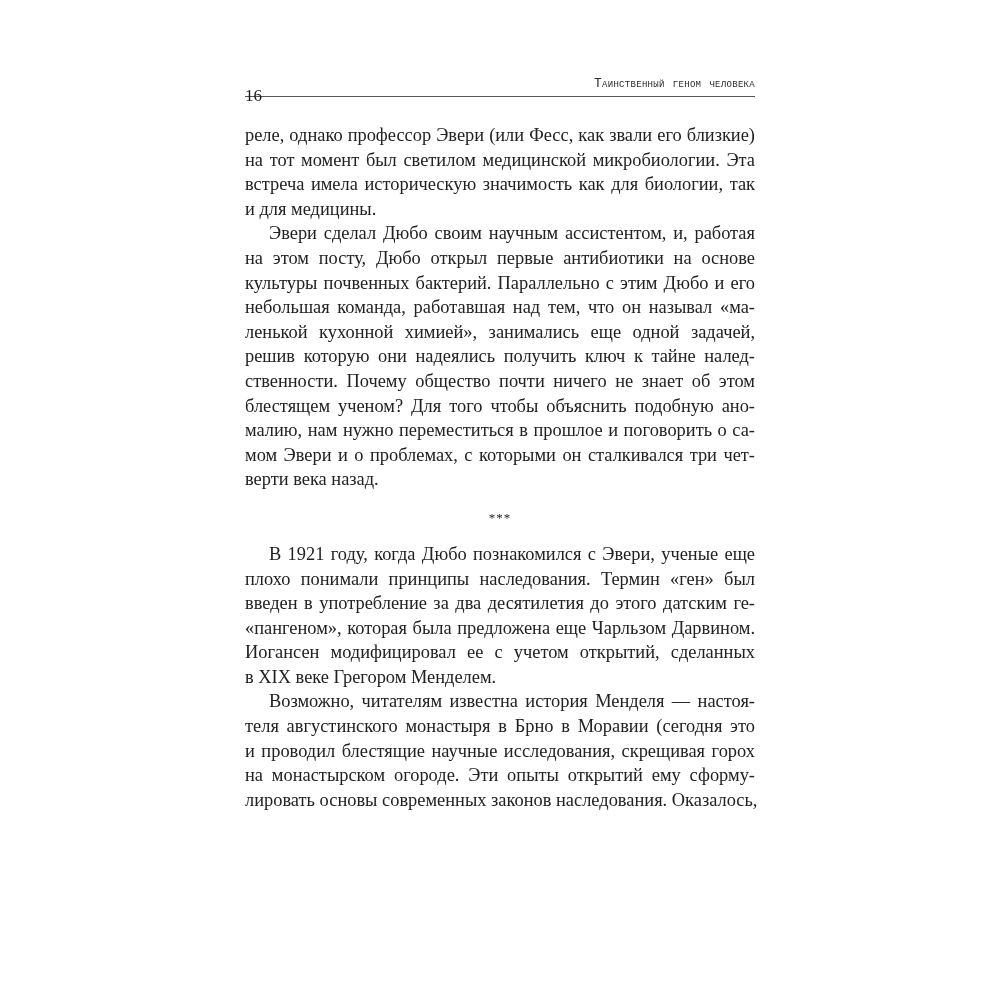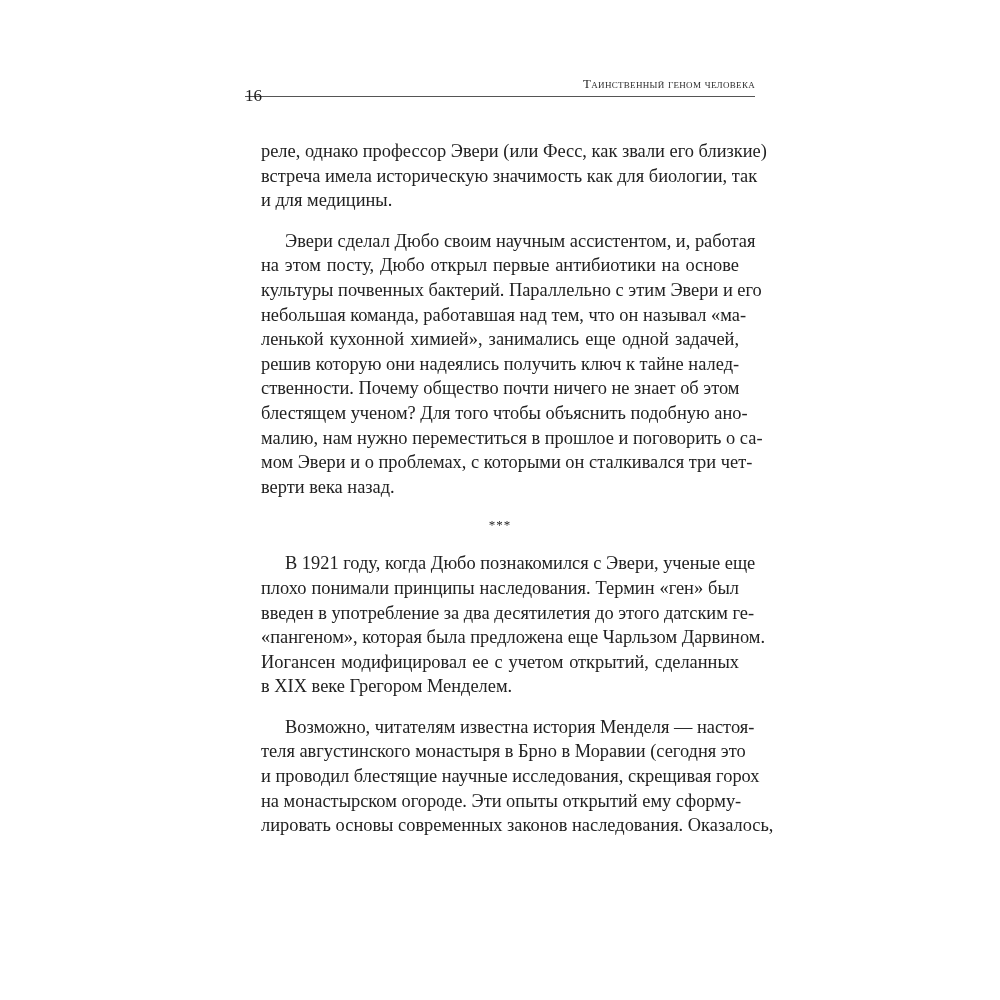--- a/index.html
+++ b/index.html
@@ -10,54 +10,55 @@
   }
   .running-head {
     position: absolute; top: 74px; left: 0; width: 510px; height: 22px;
     border-bottom: 1.3px solid #555555;
   }
   .folio {
     position: absolute; left: 0; top: 12px; font-weight: normal; font-size: 17px; color: #1e1e1e;
   }
   .head-title {
     position: absolute; right: 0; top: 2px; font-size: 13px; letter-spacing: 0.3px;
-    font-variant: small-caps; color: #2a2a2a; text-transform: none;
+    font-variant: small-caps; color: #2a2a2a; text-transform: none; font-family: Liberation Mono, monospace;
   }
   .body-text {
     position: absolute; top: 123px; left: 0; width: 510px;
     font-size: 18.4px; line-height: 24.6px; text-align: justify;
   }
-  .para { margin: 16px; }
+  .para { margin: 0; }
   .para .line { display: block; text-align: justify; text-align-last: justify; white-space: nowrap; }
   .para .line.last { text-align-last: left; }
   .para .line.indent { text-indent: 24px; }
   .asterism {
     text-align: center; font-size: 13px; letter-spacing: 1px; margin: 16px 0 14px 0; height: 20px; line-height: 20px;
   }
 </style>
 </head>
 <body>
 
 <div class="page">
   <div class="running-head">
     <span class="folio">16</span>
     <span class="head-title">Таинственный геном человека</span>
   </div>
 
   <div class="body-text">
     <div id="before-break">
         <p class="para">
           <span class="line">реле, однако профессор Эвери (или Фесс, как звали его близкие)</span>
+          <span class="line">на тот момент был светилом медицинской микробиологии. Эта</span>
           <span class="line">встреча имела историческую значимость как для биологии, так</span>
           <span class="line last">и для медицины.</span>
         </p>
         <p class="para">
           <span class="line indent">Эвери сделал Дюбо своим научным ассистентом, и, работая</span>
           <span class="line">на этом посту, Дюбо открыл первые антибиотики на основе</span>
-          <span class="line">культуры почвенных бактерий. Параллельно с этим Эвери и его</span>
+          <span class="line">культуры почвенных бактерий. Параллельно с этим Дюбо и его</span>
           <span class="line">небольшая команда, работавшая над тем, что он называл «ма-</span>
           <span class="line">ленькой кухонной химией», занимались еще одной задачей,</span>
           <span class="line">решив которую они надеялись получить ключ к тайне налед-</span>
           <span class="line">ственности. Почему общество почти ничего не знает об этом</span>
           <span class="line">блестящем ученом? Для того чтобы объяснить подобную ано-</span>
           <span class="line">малию, нам нужно переместиться в прошлое и поговорить о са-</span>
           <span class="line">мом Эвери и о проблемах, с которыми он сталкивался три чет-</span>
           <span class="line last">верти века назад.</span>
         </p>
       </div>

